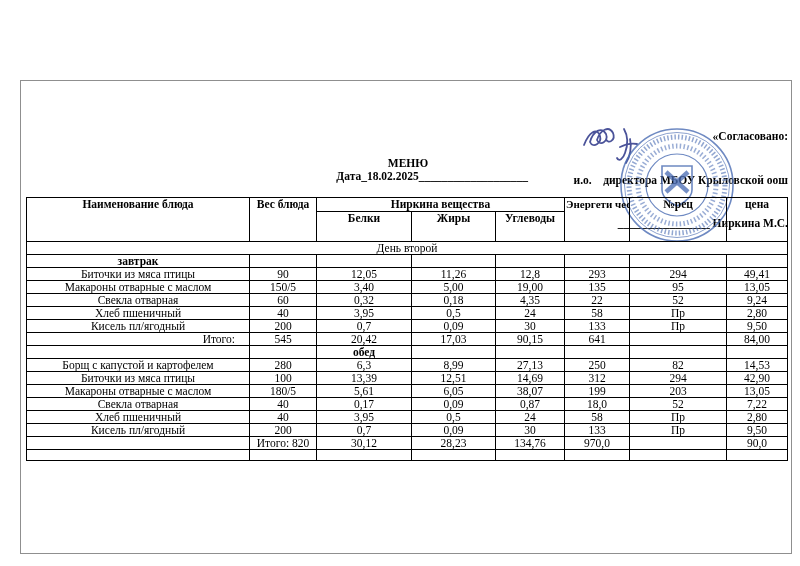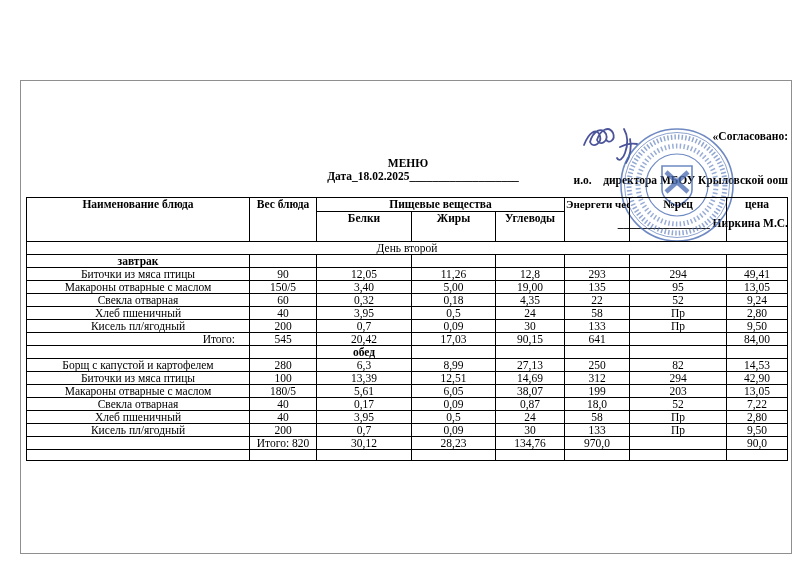--- a/index.html
+++ b/index.html
@@ -79,39 +79,39 @@
           <path d="M48,46 L70,66"></path>
           <path d="M70,46 L48,66"></path>
         </g>
         <circle cx="59" cy="56" r="3.2" fill="#4a6cb3" stroke="none"></circle>
       </g>
     </g>
   </svg>
 
   <div class="title-block">
     <div>МЕНЮ</div>
-    <div style="text-align:center; padding-left:30px;">Дата_18.02.2025___________________</div>
+    <div style="text-align:right; padding-left:30px;">Дата_18.02.2025___________________</div>
   </div>
 
   <table class="menu">
     <colgroup>
       <col style="width:223px">
         <col style="width:67px">
         <col style="width:95px">
         <col style="width:84px">
       <col style="width:69px">
         <col style="width:65px">
         <col style="width:97px">
         <col style="width:61px">
     </colgroup>
     <thead>
       <tr class="h1">
         <th rowspan="2">Наименование блюда</th>
         <th rowspan="2">Вес блюда</th>
-        <th colspan="3">Пищевые вещества</th>
+        <th colspan="3">Ниркина вещества</th>
         <th rowspan="2" class="energy">Энергети ческая ценность</th>
         <th rowspan="2">№рец</th>
         <th rowspan="2">цена</th>
       </tr>
       <tr class="h2">
         <th>Белки</th>
         <th>Жиры</th>
         <th>Углеводы</th>
       </tr>
     </thead>

